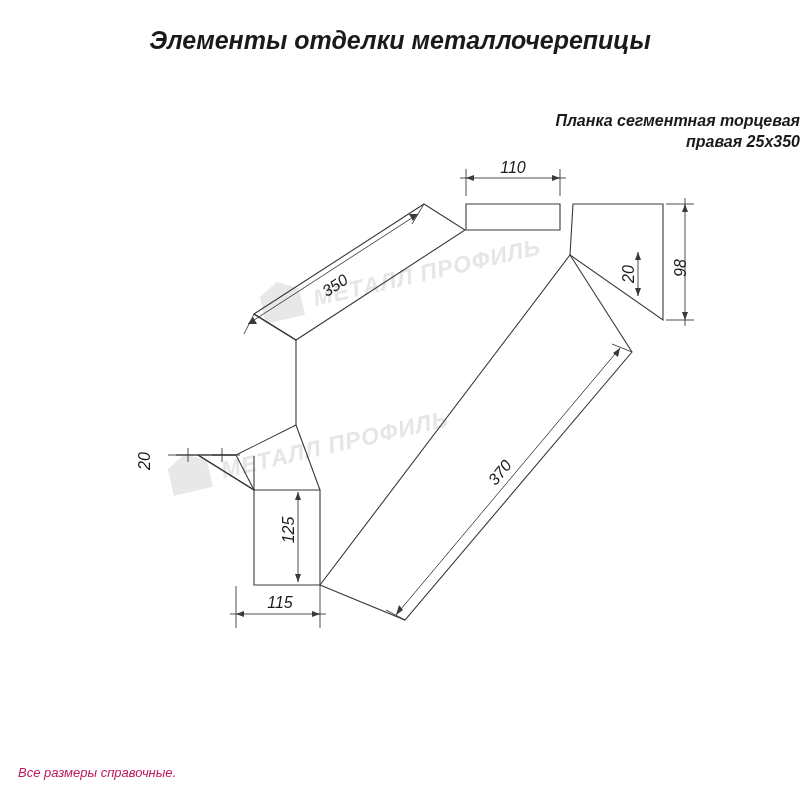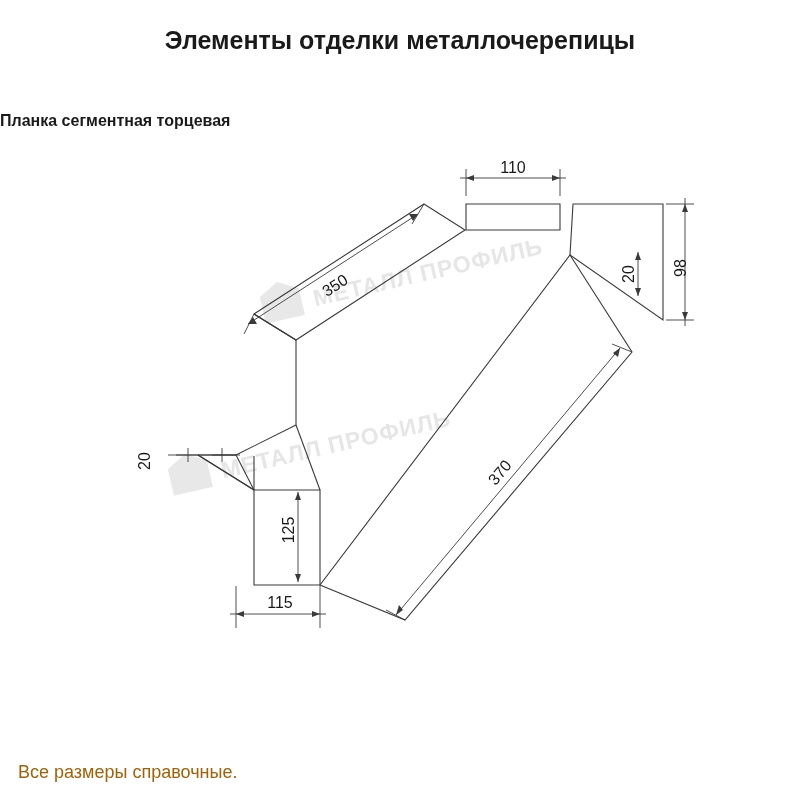--- a/index.html
+++ b/index.html
@@ -12,57 +12,58 @@
     height: 800px;
     font-family: "Liberation Sans", sans-serif;
     color: #1a1a1a;
     position: relative;
     overflow: hidden;
   }
   .page {
     position: relative;
     width: 800px;
     height: 800px;
+    font-style: italic;
   }
   .title {
     position: absolute;
     left: 0;
     top: 26px;
     width: 800px;
     text-align: center;
     font-size: 25px;
     font-weight: bold;
     letter-spacing: 0px;
     color: #1a1a1a;
   }
   .subtitle {
     position: absolute;
     left: 0;
     top: 110px;
     width: 800px;
-    text-align: left;
+    text-align: right;
     font-size: 16px;
     font-weight: bold;
     line-height: 21px;
     color: #1a1a1a;
   }
   .drawing {
     position: absolute;
     left: 0;
     top: 0;
     width: 800px;
     height: 800px;
   }
   .footnotes {
     position: absolute;
     left: 18px;
     bottom: 18px;
-    font-size: 18px;
+    font-size: 13px;
     line-height: 19px;
-    color: #a16207;
+    color: #be185d;
   }
   .footnotes div {
     white-space: nowrap;
   }
   svg text {
     font-family: "Liberation Sans", sans-serif;
     fill: #1a1a1a;
   }
   .dim {
     font-size: 16px;
@@ -79,20 +80,21 @@
 </style>
 </head>
 <body>
 
 <div class="page">
 
   <div class="title">Элементы отделки металлочерепицы</div>
 
   <div class="subtitle">
     <div>Планка сегментная торцевая</div>
+    <div>правая 25х350</div>
   </div>
 
   <svg class="drawing" viewBox="0 0 800 800">
 
     <g opacity="1">
       <g transform="translate(252,290) rotate(-13)">
 
         <path class="wm" d="M8 34 L8 10 L26 0 L44 10 L44 34 Z" fill="none" stroke="#e8e8e8" stroke-width="4"></path>
         <path class="wm" d="M16 34 L16 16 L26 10 L36 16 L36 34 Z" fill="#e8e8e8"></path>
         <text class="wm-text" x="58" y="30">МЕТАЛЛ ПРОФИЛЬ</text>

